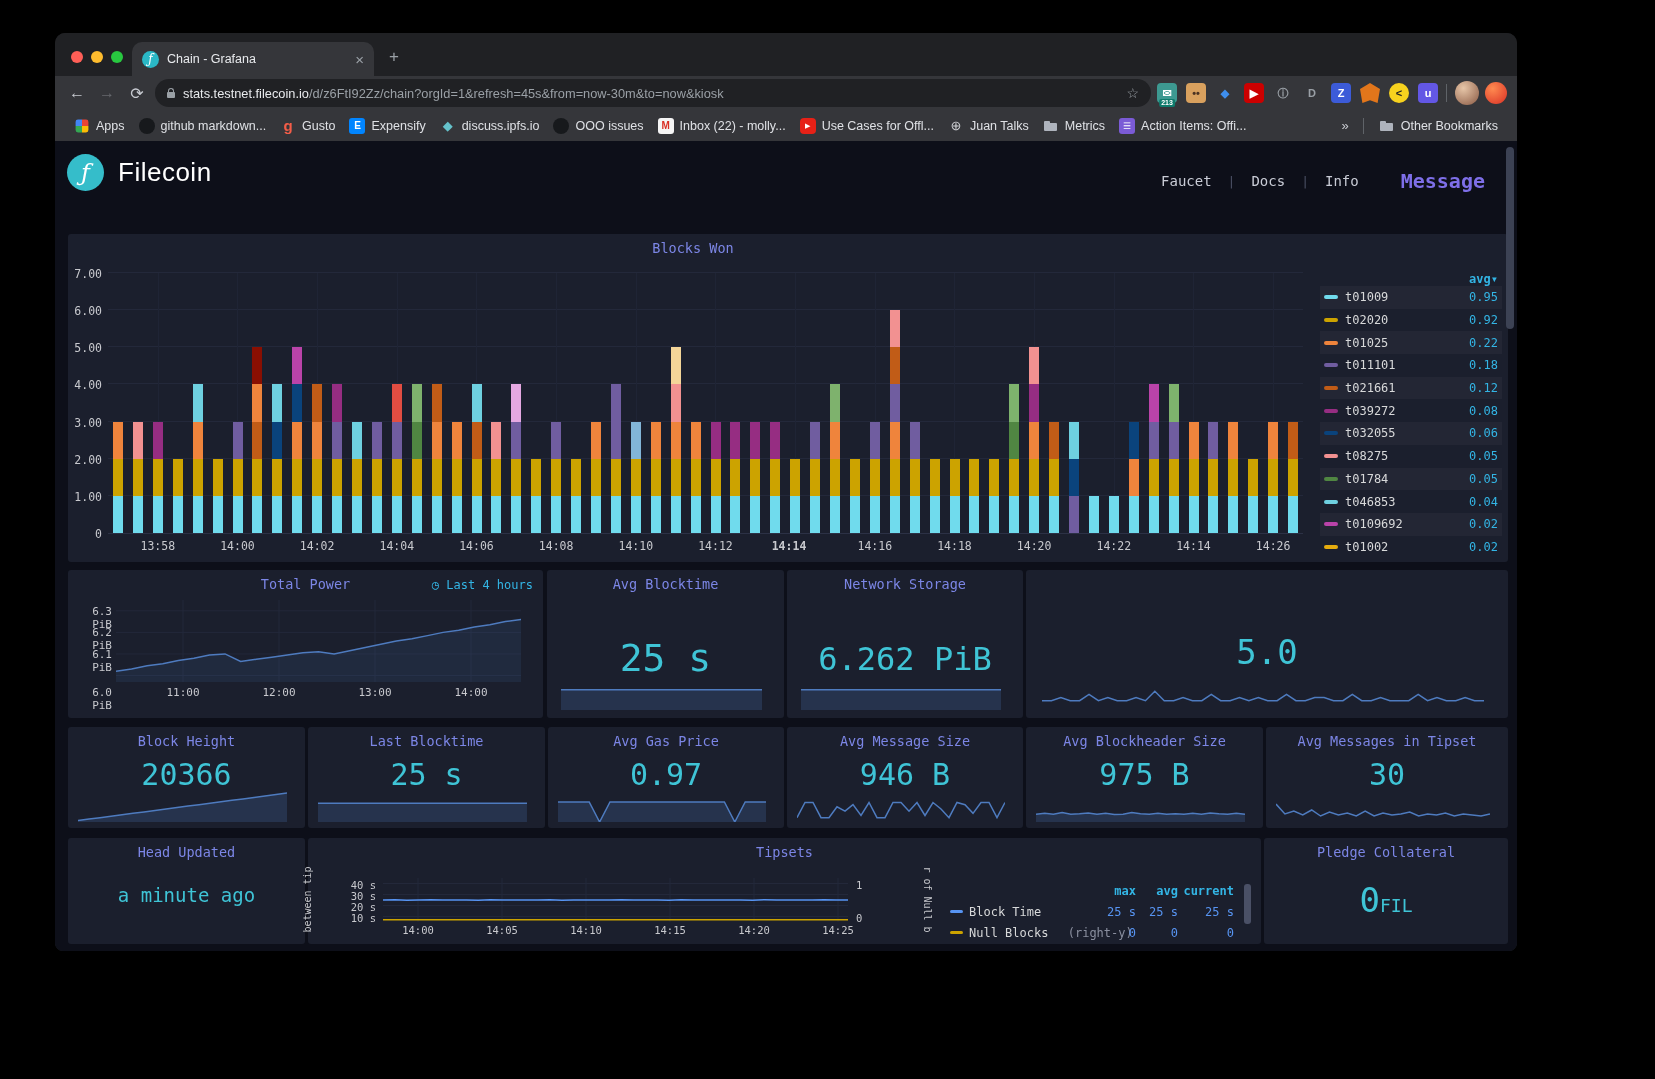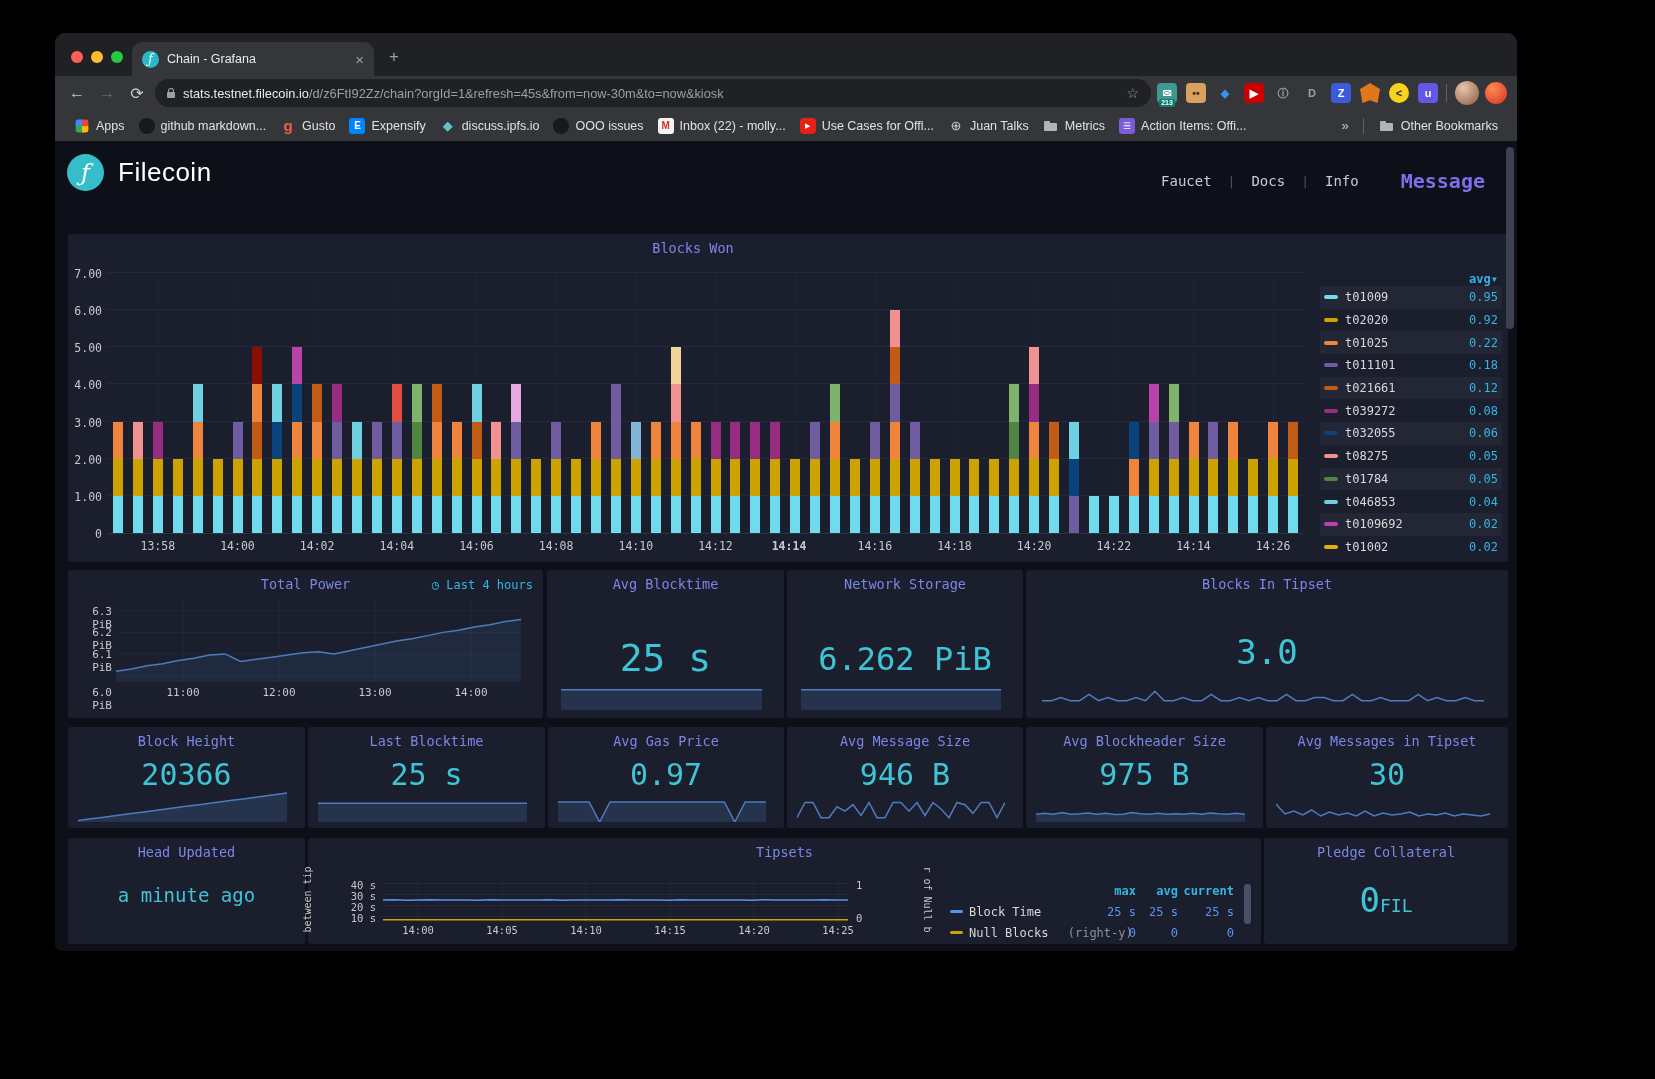--- a/index.html
+++ b/index.html
@@ -555,22 +555,21 @@
     <div class="panel" id="p-ns" style="left:732px;top:429px;width:228px;height:148px">
       <div class="ptitle">Network Storage</div>
       <div class="pvalue" style="top:70px;font-size:32px">6.262 PiB</div>
       <svg class="spark" style="left:14px;bottom:8px;width:200px;height:26px" viewBox="0 0 100 30" preserveAspectRatio="none">
           <path d="M0.00,6.56L6.67,6.56L13.33,6.56L20.00,6.56L26.67,6.56L33.33,6.56L40.00,6.56L46.67,6.56L53.33,6.56L60.00,6.56L66.67,6.56L73.33,6.56L80.00,6.56L86.67,6.56L93.33,6.56L100.00,6.56L100,30L0,30Z" fill="rgba(78,123,191,0.22)"></path>
           <path d="M0.00,6.56L6.67,6.56L13.33,6.56L20.00,6.56L26.67,6.56L33.33,6.56L40.00,6.56L46.67,6.56L53.33,6.56L60.00,6.56L66.67,6.56L73.33,6.56L80.00,6.56L86.67,6.56L93.33,6.56L100.00,6.56" fill="none" stroke="#4E7BBF" stroke-width="1.5" vector-effect="non-scaling-stroke"></path>
         </svg>
     </div>
 
     <div class="panel" id="p-bit" style="left:971px;top:429px;width:474px;height:148px">
-      <div class="ptitle">Blocks In Tipset</div>
-      <div class="pvalue" style="top:62px;font-size:34px">3.0</div>
+      <div class="pvalue" style="top:62px;font-size:34px">5.0</div>
       <svg class="spark" style="left:16px;bottom:8px;width:442px;height:28px" viewBox="0 0 100 30" preserveAspectRatio="none">
           <path d="M0.00,20.00L2.13,20.00L4.26,16.67L6.38,20.00L8.51,20.00L10.64,13.33L12.77,20.00L14.89,16.67L17.02,20.00L19.15,20.00L21.28,16.67L23.40,20.00L25.53,10.00L27.66,20.00L29.79,20.00L31.91,16.67L34.04,20.00L36.17,20.00L38.30,13.33L40.43,20.00L42.55,20.00L44.68,16.67L46.81,20.00L48.94,16.67L51.06,20.00L53.19,20.00L55.32,13.33L57.45,20.00L59.57,20.00L61.70,16.67L63.83,16.67L65.96,20.00L68.09,20.00L70.21,13.33L72.34,20.00L74.47,20.00L76.60,16.67L78.72,20.00L80.85,20.00L82.98,20.00L85.11,13.33L87.23,20.00L89.36,16.67L91.49,20.00L93.62,20.00L95.74,16.67L97.87,20.00L100.00,20.00" fill="none" stroke="#4E7BBF" stroke-width="1.5" vector-effect="non-scaling-stroke"></path>
         </svg>
     </div>
 
     <div class="panel" id="p-bh" style="left:13px;top:586px;width:229px;height:101px">
       <div class="ptitle">Block Height</div>
       <div class="pvalue" style="top:30px;font-size:30px">20366</div>
       <svg class="spark" style="left:10px;bottom:6px;width:209px;height:52px" viewBox="0 0 100 30" preserveAspectRatio="none">
           <path d="M0.00,29.17L5.26,28.33L10.53,27.50L15.79,26.67L21.05,25.83L26.32,25.00L31.58,24.17L36.84,23.33L42.11,22.50L47.37,21.67L52.63,20.83L57.89,20.00L63.16,19.17L68.42,18.33L73.68,17.50L78.95,16.67L84.21,15.83L89.47,15.00L94.74,14.17L100.00,13.33L100,30L0,30Z" fill="rgba(78,123,191,0.22)"></path>

